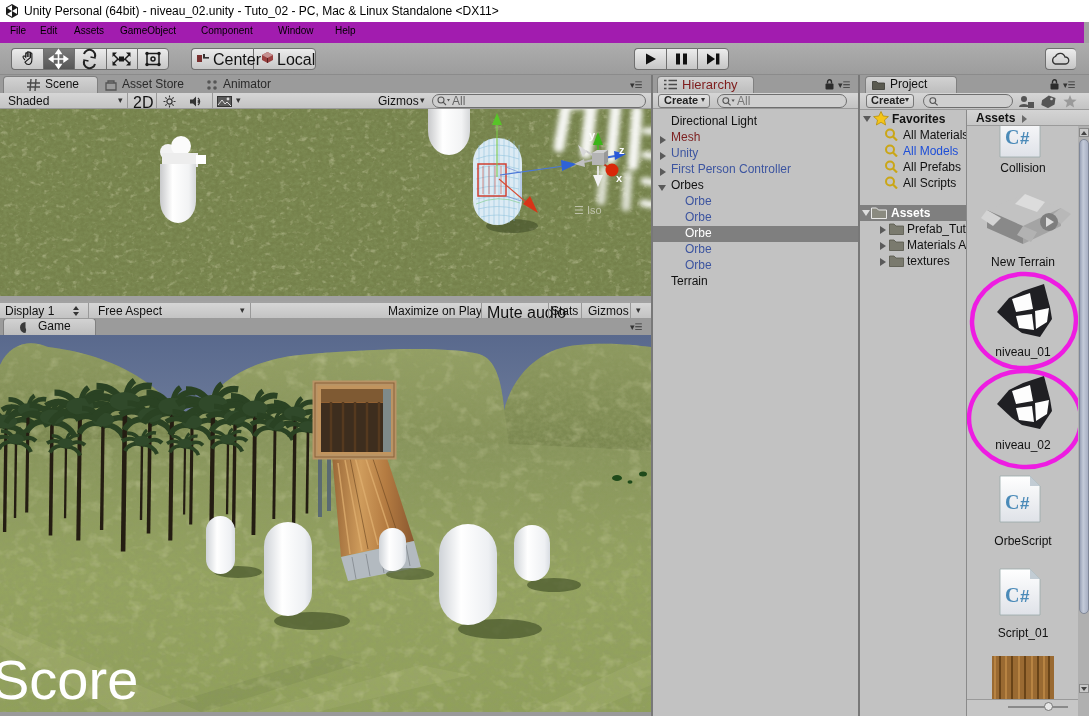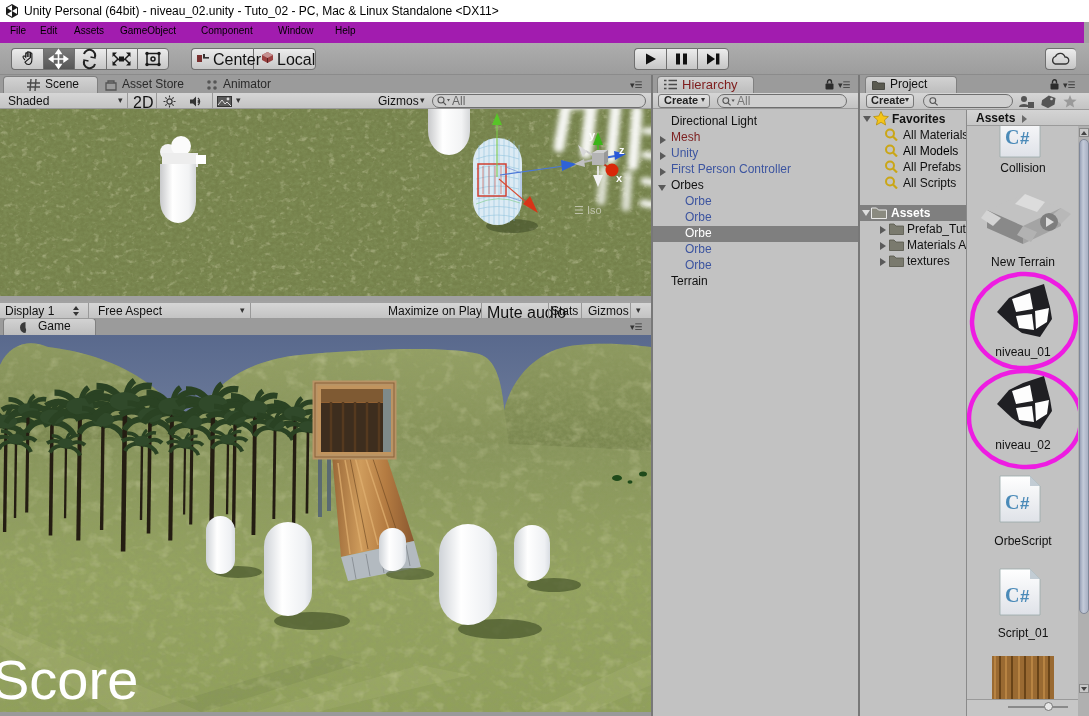--- a/index.html
+++ b/index.html
@@ -553,21 +553,21 @@
   <div class="row" style="left:32px;top:2px;font-weight:bold;color:#111">Favorites</div>
   <svg class="abs" style="left:24px;top:18px" width="15" height="13" viewBox="0 0 15 13">
         <circle cx="6" cy="5.5" r="4" fill="none" stroke="#caa616" stroke-width="2"></circle>
         <path d="M9 8.5 L13 12.5" stroke="#caa616" stroke-width="2.2"></path>
       </svg>
   <div class="row" style="left:43px;top:18px;color:#111">All Materials</div>
   <svg class="abs" style="left:24px;top:34px" width="15" height="13" viewBox="0 0 15 13">
         <circle cx="6" cy="5.5" r="4" fill="none" stroke="#caa616" stroke-width="2"></circle>
         <path d="M9 8.5 L13 12.5" stroke="#caa616" stroke-width="2.2"></path>
       </svg>
-  <div class="row" style="left:43px;top:34px;color:#000000">All Models</div>
+  <div class="row" style="left:43px;top:34px;color:#1d4ed8">All Models</div>
   <svg class="abs" style="left:24px;top:50px" width="15" height="13" viewBox="0 0 15 13">
         <circle cx="6" cy="5.5" r="4" fill="none" stroke="#caa616" stroke-width="2"></circle>
         <path d="M9 8.5 L13 12.5" stroke="#caa616" stroke-width="2.2"></path>
       </svg>
   <div class="row" style="left:43px;top:50px;color:#111">All Prefabs</div>
   <svg class="abs" style="left:24px;top:66px" width="15" height="13" viewBox="0 0 15 13">
         <circle cx="6" cy="5.5" r="4" fill="none" stroke="#caa616" stroke-width="2"></circle>
         <path d="M9 8.5 L13 12.5" stroke="#caa616" stroke-width="2.2"></path>
       </svg>
   <div class="row" style="left:43px;top:66px;color:#111">All Scripts</div>

